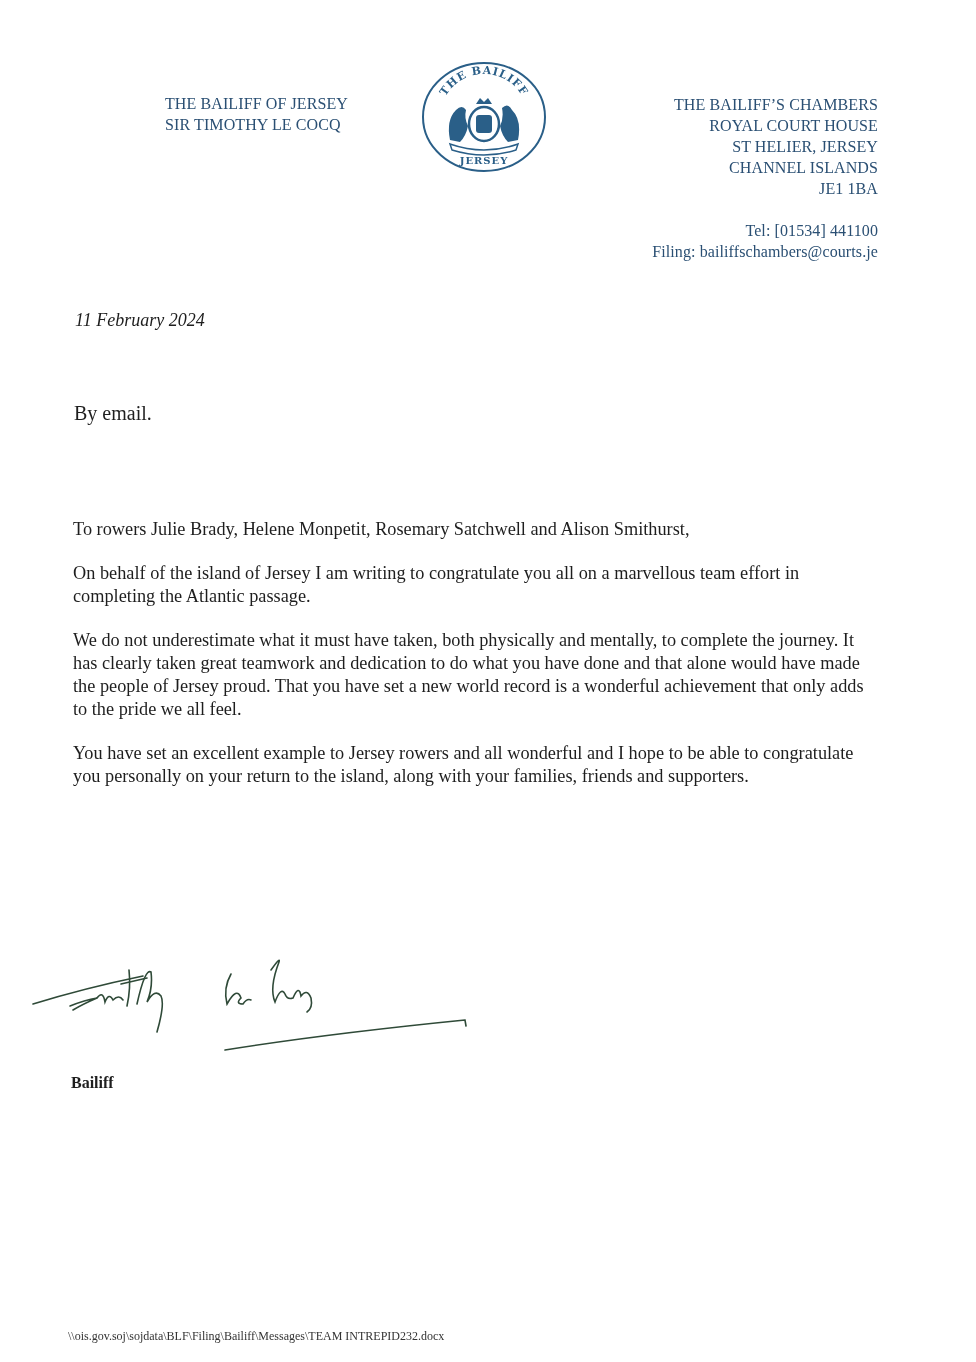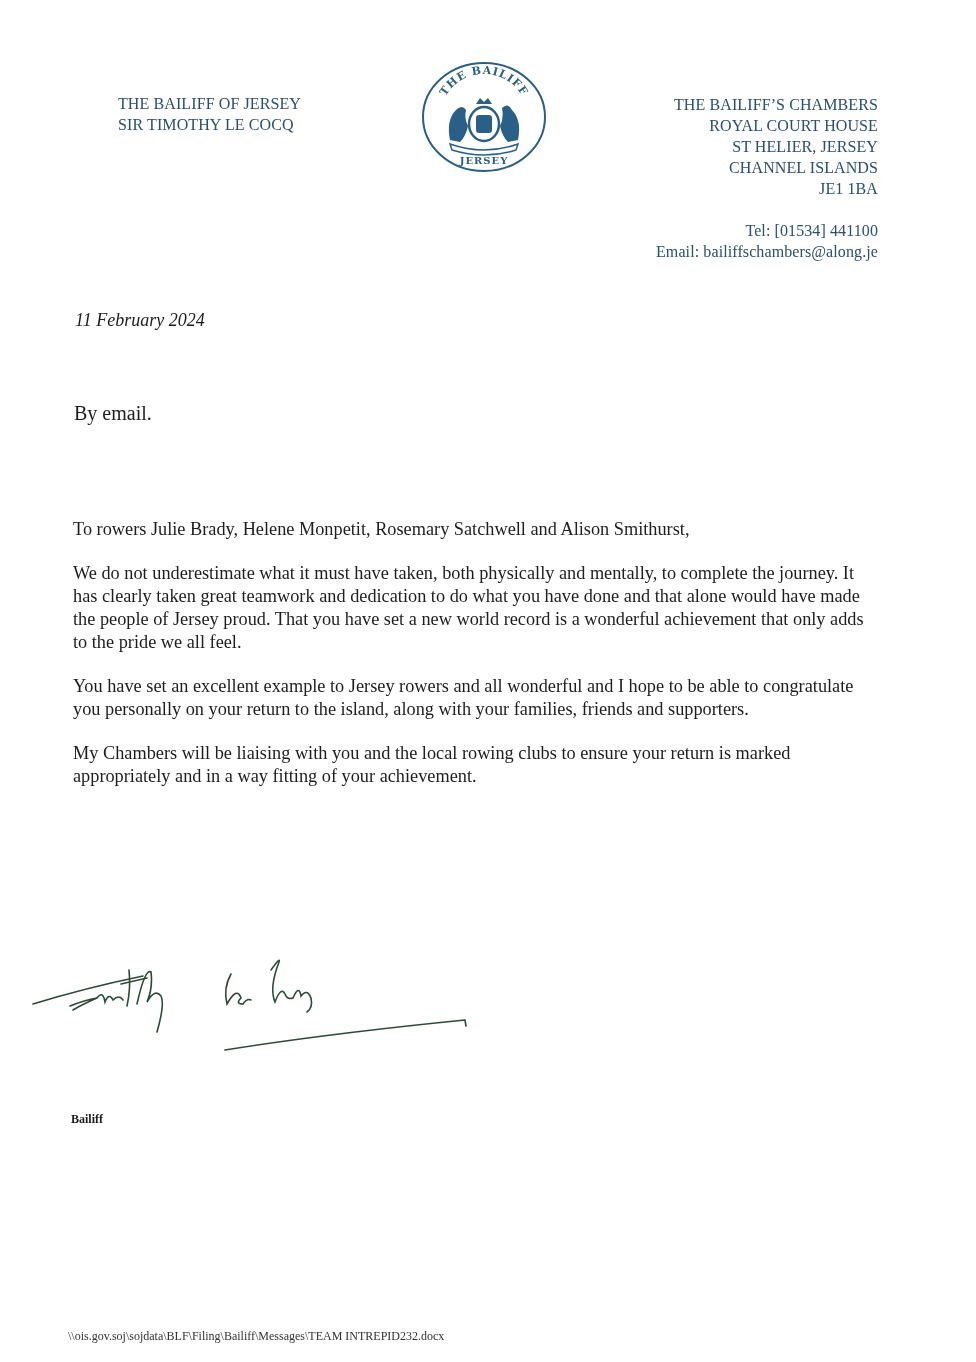--- a/index.html
+++ b/index.html
@@ -1,28 +1,28 @@
 <!DOCTYPE html>
 <html><head>
 <meta charset="utf-8">
 <style>
   html, body { margin: 0; padding: 0; background: #ffffff; }
   body { width: 976px; height: 1362px; position: relative; overflow: hidden;
          font-family: "Liberation Serif", serif; color: #1e1e1e; }
-  .hdr { position: absolute; color: #2a4f73; font-size: 16px; line-height: 21px; letter-spacing: 0.1px; }
+  .hdr { position: absolute; color: #2a4f73; font-size: 16px; line-height: 21px; letter-spacing: 0.1px; margin-left: 47px; }
   .hdr-left { left: 118px; top: 93px; }
   .hdr-right { right: 98px; top: 94px; text-align: right; }
   .hdr-right .gap { height: 21px; }
   .seal { position: absolute; left: 420px; top: 60px; width: 128px; height: 114px; }
   .date { position: absolute; left: 75px; top: 310px; font-size: 18px; font-style: italic; }
   .byemail { position: absolute; left: 74px; top: 402px; font-size: 20px; }
   .body { position: absolute; left: 73px; top: 518px; width: 800px; font-size: 18.3px; line-height: 23px; }
   .body p { margin: 0 8px 21px 0; }
   .sig { position: absolute; left: 25px; top: 948px; width: 450px; height: 110px; }
-  .role { position: absolute; left: 71px; top: 1112px; font-size: 12px; font-weight: bold; }
+  .role { position: absolute; left: 71px; top: 1074px; font-size: 16px; font-weight: bold; }
   .footer { position: absolute; left: 68px; top: 1329px; font-size: 12px; color: #333; }
 </style>
 </head>
 <body>
 
 <div class="hdr hdr-left">
   <div>THE BAILIFF OF JERSEY</div>
   <div>SIR TIMOTHY LE COCQ</div>
 </div>
 
@@ -47,31 +47,31 @@
 </svg>
 
 <div class="hdr hdr-right">
   <div>THE BAILIFF’S CHAMBERS</div>
   <div>ROYAL COURT HOUSE</div>
   <div>ST HELIER, JERSEY</div>
   <div>CHANNEL ISLANDS</div>
   <div>JE1 1BA</div>
   <div class="gap"></div>
   <div>Tel: [01534] 441100</div>
-  <div>Email: bailiffschambers@along.je</div>
+  <div>Filing: bailiffschambers@courts.je</div>
 </div>
 
 <div class="date">11 February 2024</div>
 <div class="byemail">By email.</div>
 
 <div class="body">
   <p>To rowers Julie Brady, Helene Monpetit, Rosemary Satchwell and Alison Smithurst,</p>
+  <p>On behalf of the island of Jersey I am writing to congratulate you all on a marvellous team effort in completing the Atlantic passage.</p>
   <p>We do not underestimate what it must have taken, both physically and mentally, to complete the journey. It has clearly taken great teamwork and dedication to do what you have done and that alone would have made the people of Jersey proud.  That you have set a new world record is a wonderful achievement that only adds to the pride we all feel.</p>
   <p>You have set an excellent example to Jersey rowers and all wonderful and I hope to be able to congratulate you personally on your return to the island, along with your families, friends and supporters.</p>
-  <p>My Chambers will be liaising with you and the local rowing clubs to ensure your return is marked appropriately and in a way fitting of your achievement.</p>
 </div>
 
 <svg class="sig" viewBox="0 0 450 110">
   <g fill="none" stroke="#2f4a38" stroke-width="1.6" stroke-linecap="round">
     <path d="M8 56 Q60 40 118 28"></path>
     <path d="M45 58 Q60 52 72 50 Q58 56 48 62"></path>
     <path d="M72 50 q6 -8 8 4 q4 -10 8 -2 q6 -6 10 0"></path>
     <path d="M104 22 Q106 40 102 58"></path>
     <path d="M96 36 L122 30"></path>
     <path d="M112 56 Q120 20 126 24 Q128 40 122 54 q8 -14 14 -6 q4 8 -4 36"></path>

